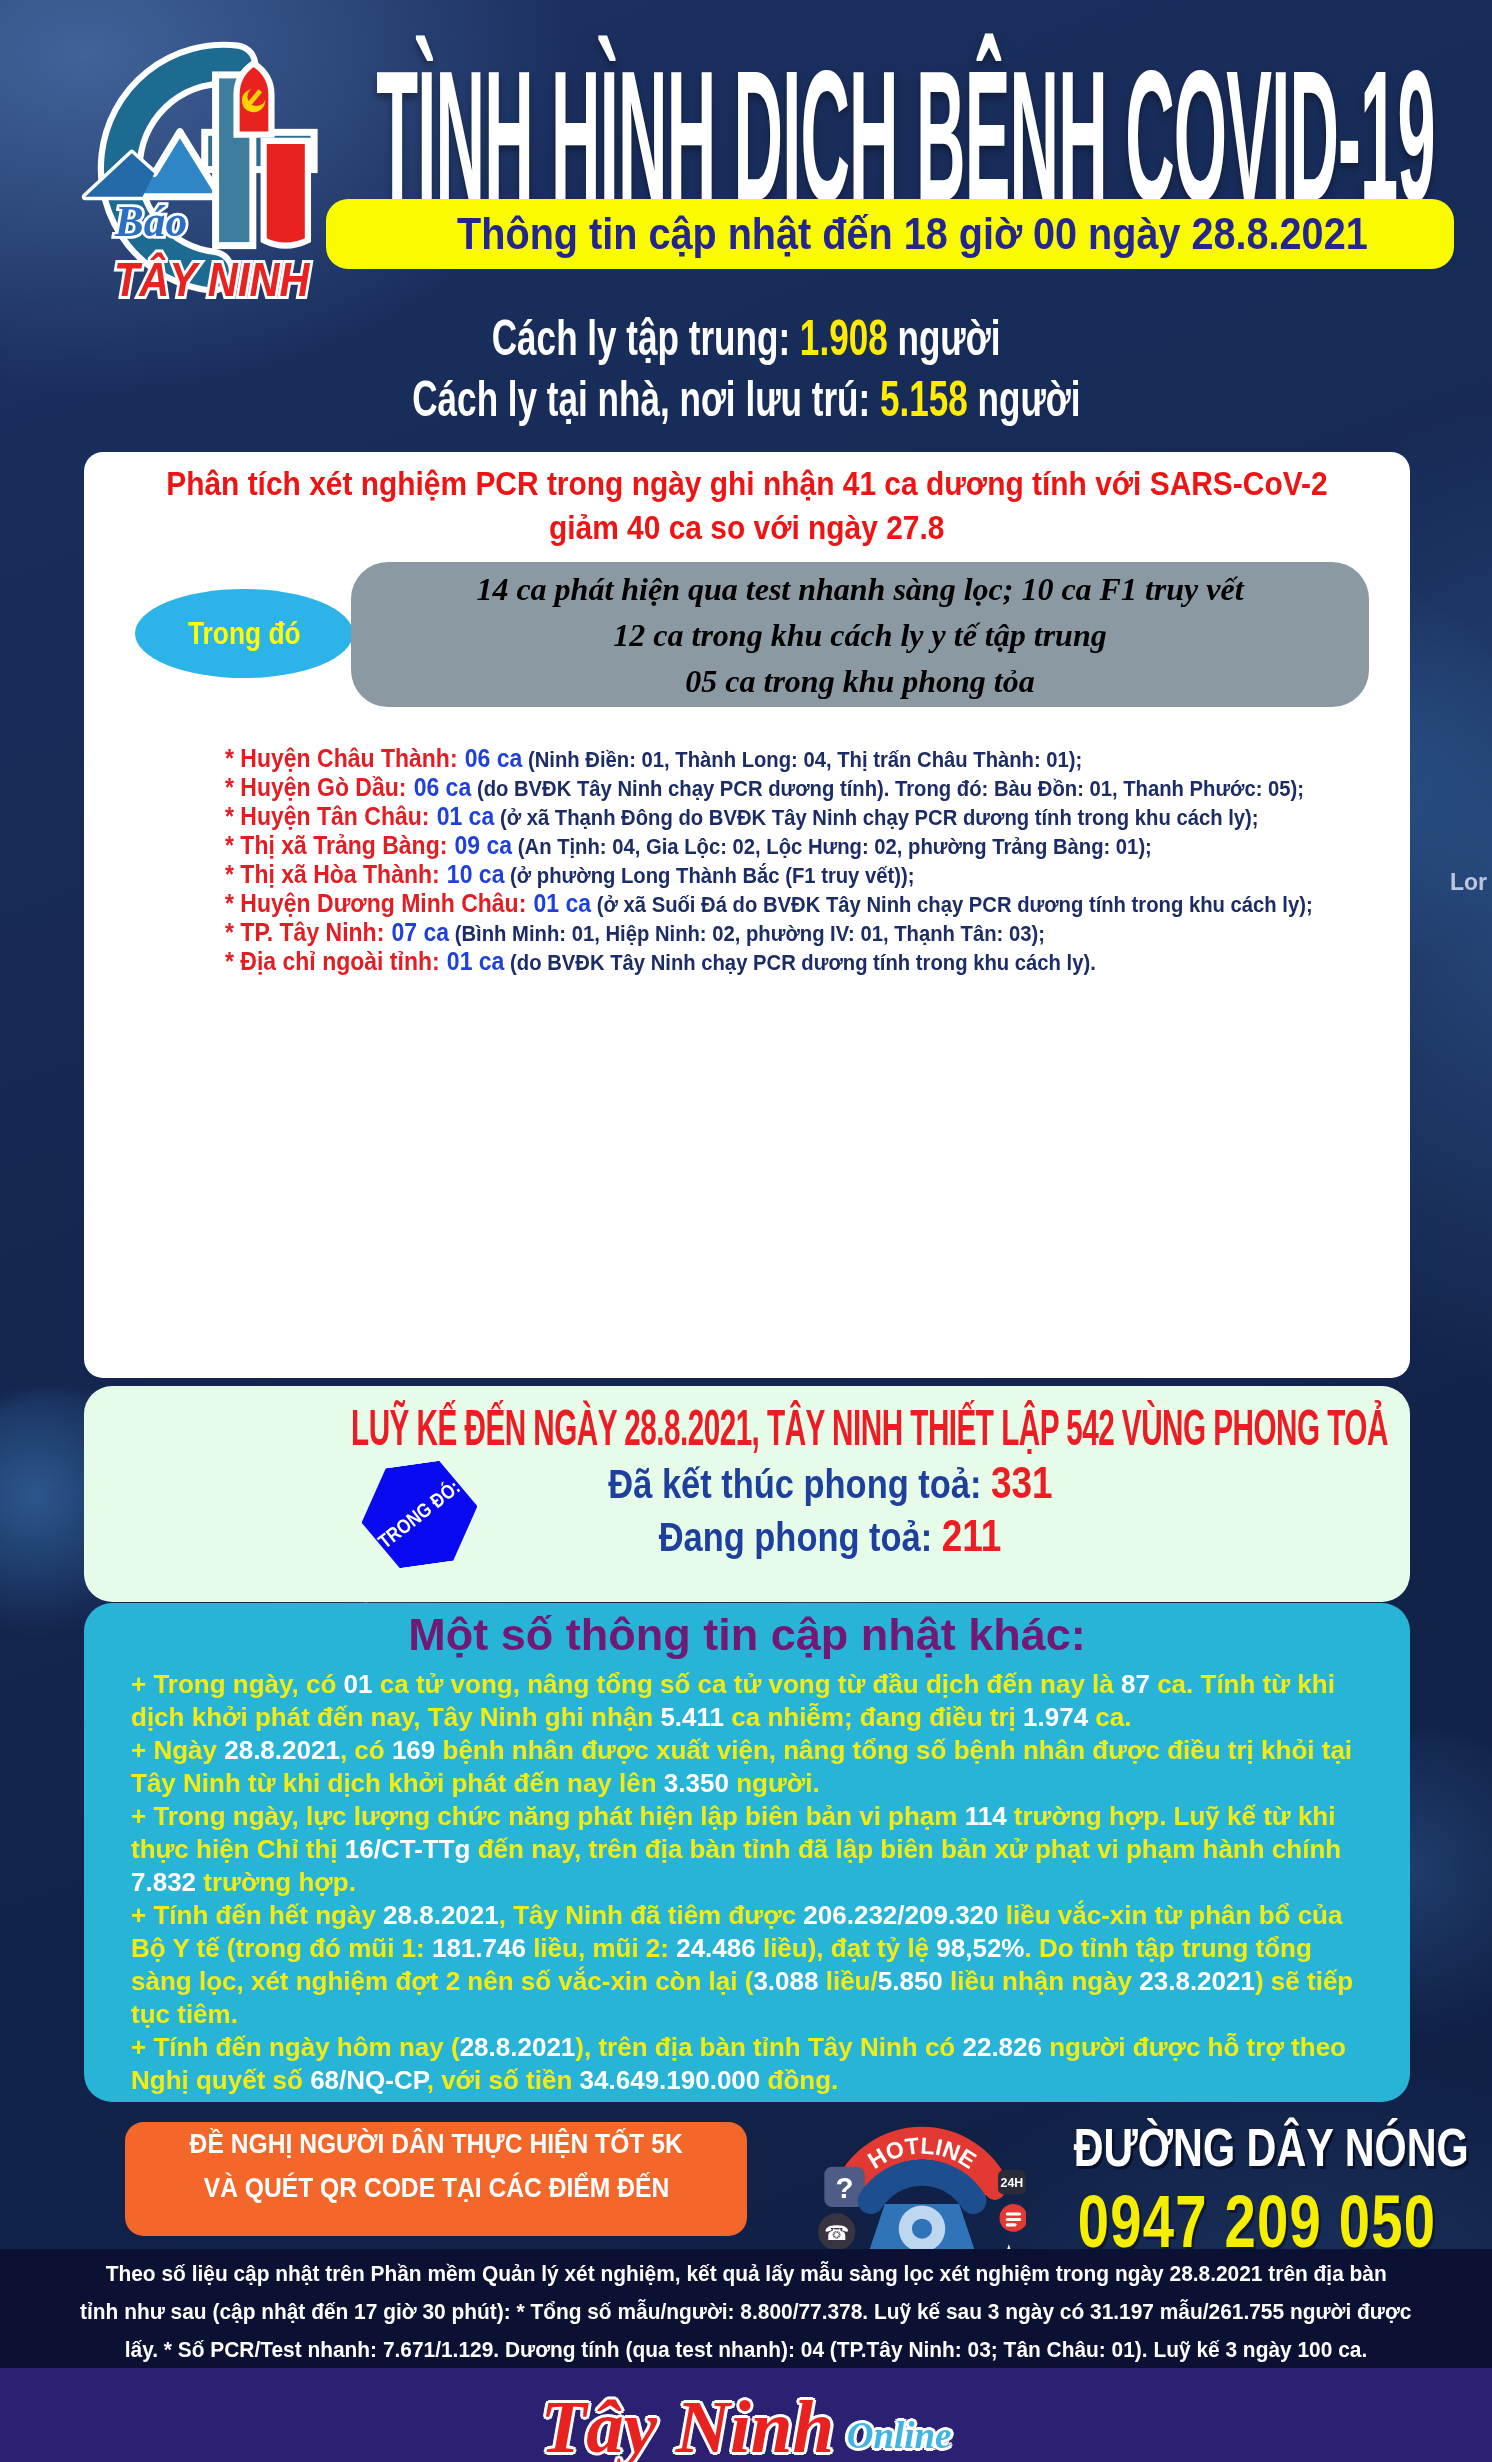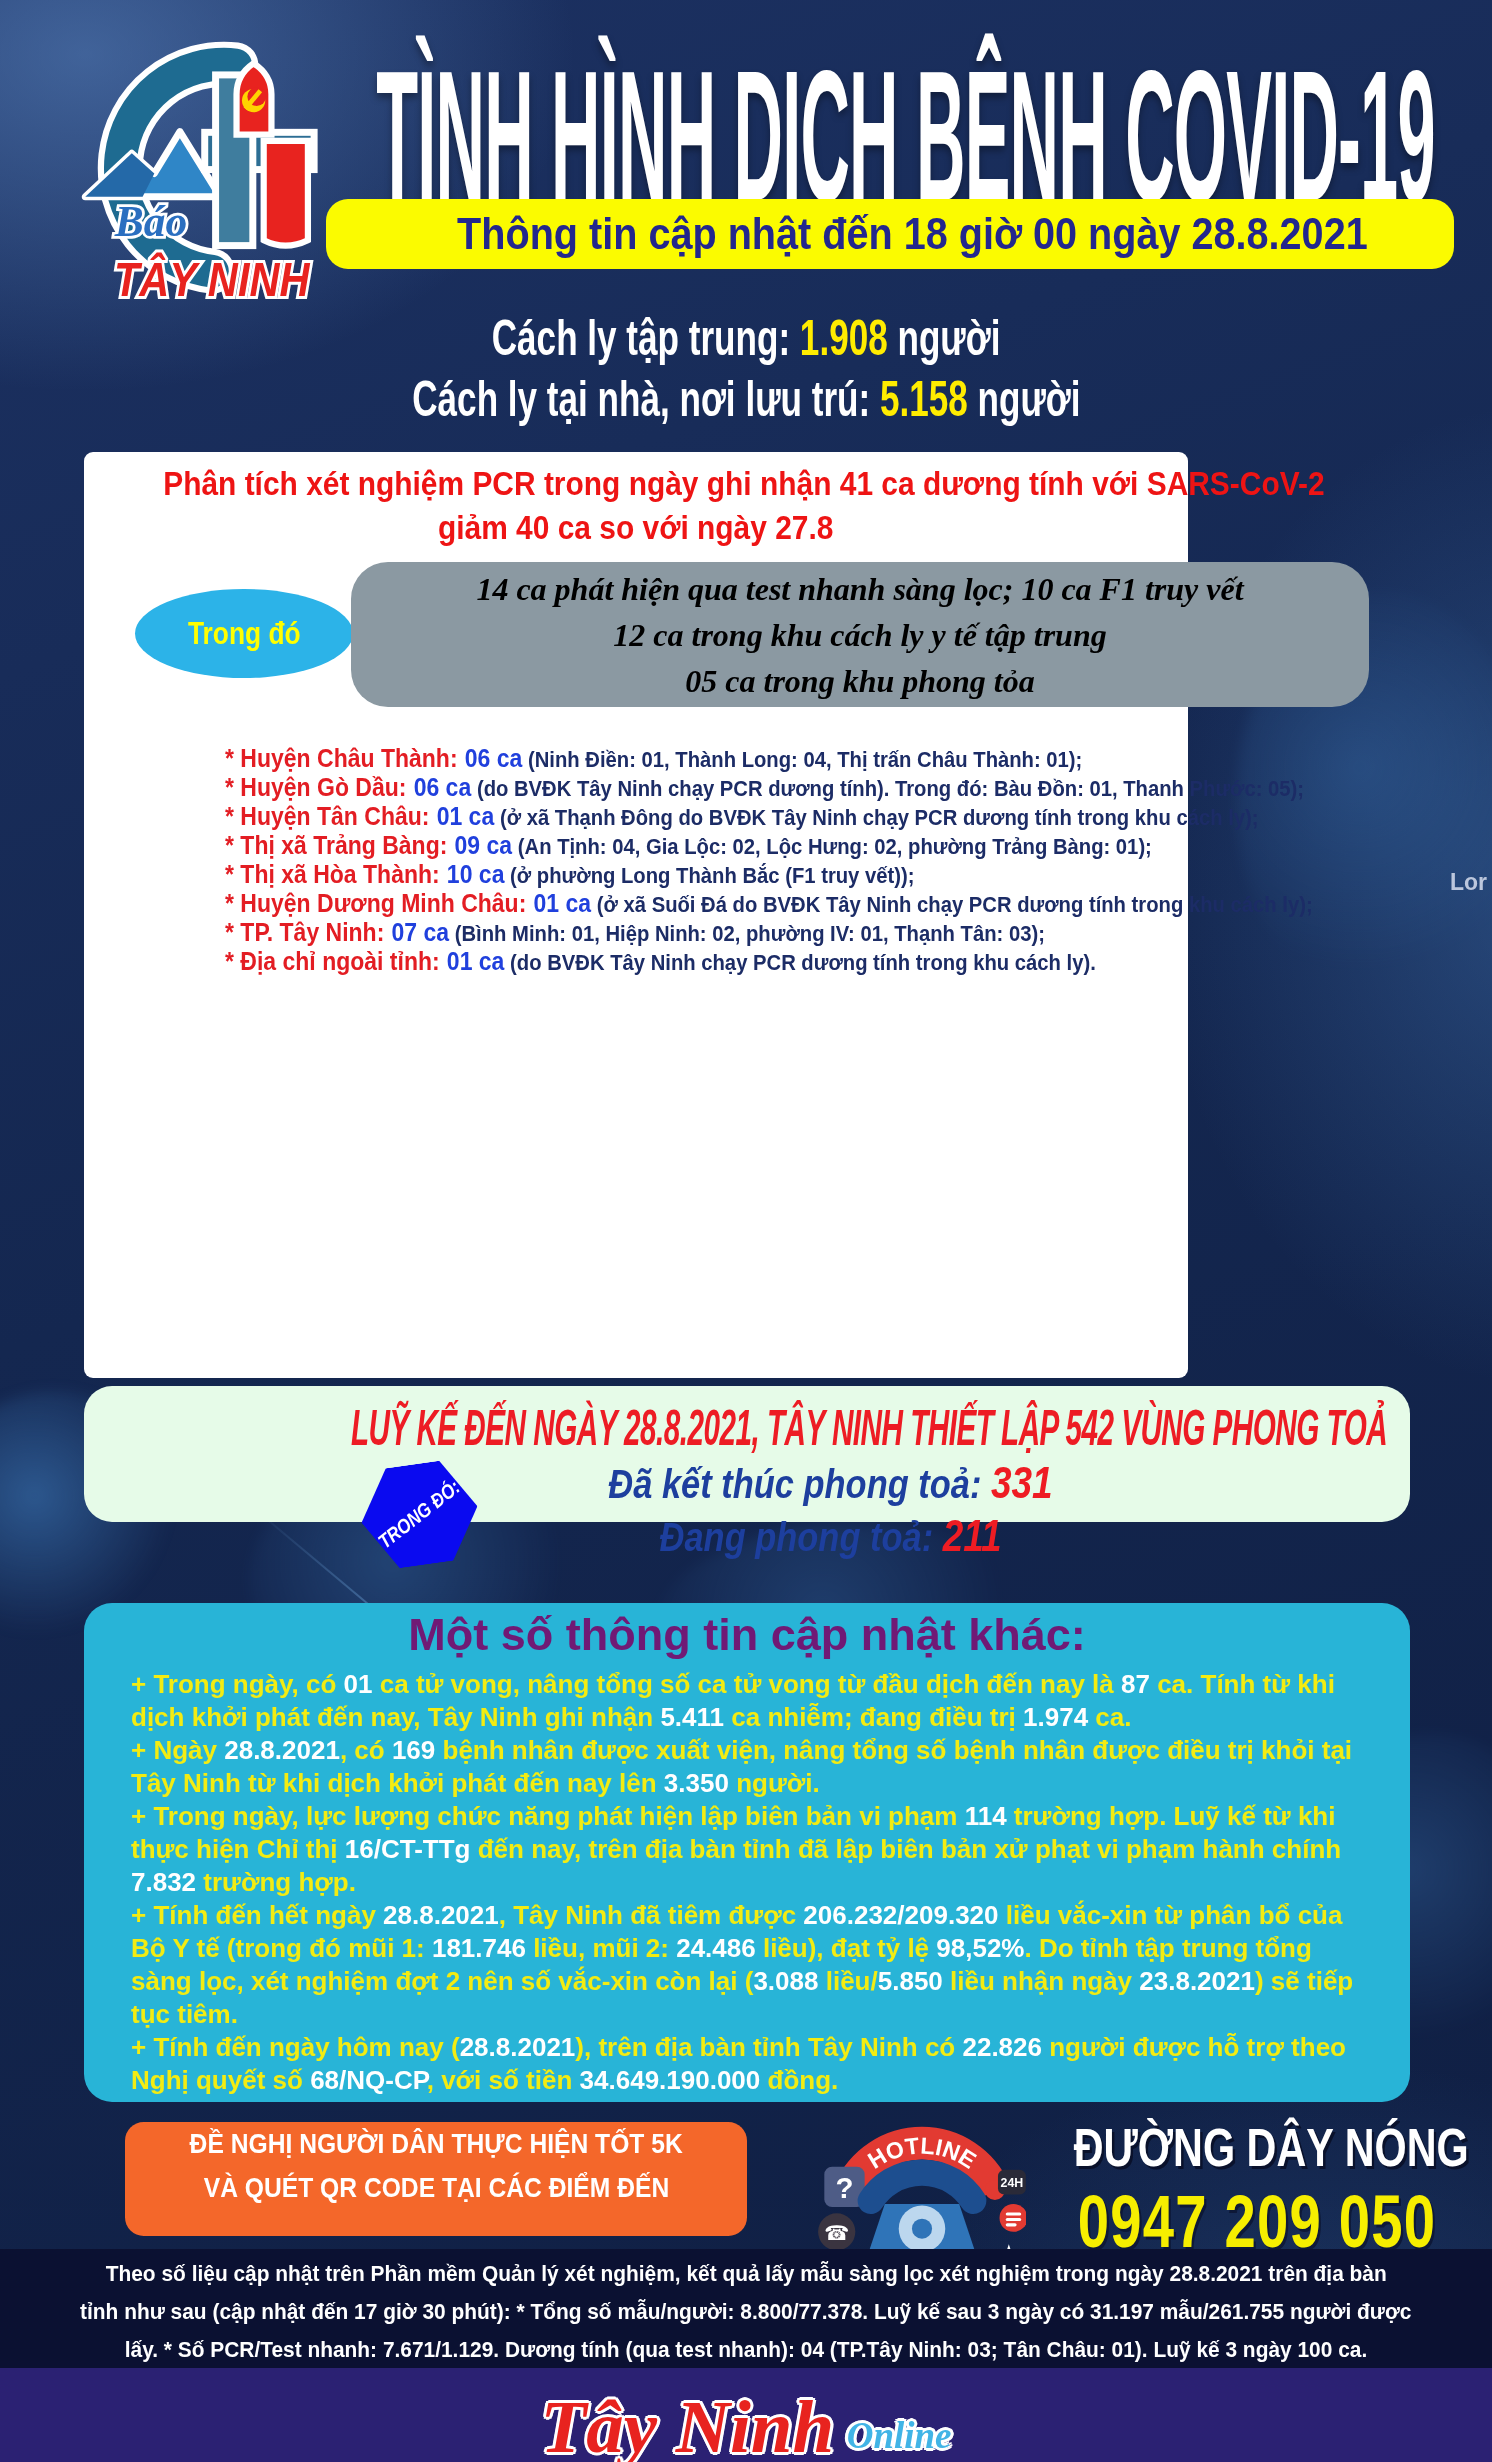--- a/index.html
+++ b/index.html
@@ -23,36 +23,36 @@
   
   .main-title{width:1158px;height:159px;left:326px;top:56px;overflow:visible;}
   .main-title .cond{transform:scale(.5,1.36);font-size:137px;font-weight:700;color:#fff;letter-spacing:-1.6px;
         text-shadow:0 3.9px 9.3px rgba(0,0,0,.35);}
   .banner{left:326px;top:199px;width:1084px;height:70px;background:#fbfb00;border-radius:22px;padding-left:44px;}
   .banner .cond{transform:scaleX(.88);font-size:45px;font-weight:800;color:#23278d;}
   .qline{left:0;width:1492px;text-align:center;color:#fff;}
   .qline .cond{transform:scale(.78,1.12);font-size:45px;font-weight:700;}
   .qline .val{color:#ffec00;}
   
-  .white-box{left:84px;top:452px;width:1104px;height:926px;background:#fff;border-radius:9px;}
+  .white-box{left:84px;top:452px;width:1326px;height:926px;background:#fff;border-radius:19px;}
   .pcr-title{width:100%;text-align:center;color:#ee1414;}
   .pcr-title .cond{transform:scaleX(.88);font-size:34px;font-weight:800;}
   .badge-ellipse{left:51px;top:137px;width:218px;height:89px;background:#2cb3e8;border-radius:50%;}
   .badge-ellipse .cond{transform:scaleX(.85);font-size:31px;font-weight:800;color:#ffff00;}
   .gray-box{left:267px;top:110px;width:1018px;height:145px;background:#8b99a2;border-radius:37px;
         display:flex;flex-direction:column;justify-content:center;}
   .gray-box div{text-align:center;font-family:"Liberation Serif",serif;font-weight:700;color:#000000;
         font-size:32px;line-height:46px;font-style:italic;}
   .districts{left:141px;top:292px;width:1158px;height:592px;display:flex;flex-direction:column;justify-content:flex-start;}
   .d-line{white-space:nowrap;transform:scaleX(.92);transform-origin:left center;}
   .d-name{color:#e31d23;font-weight:700;font-size:25px;margin-right:7.8px;}
   .d-count{color:#2040dd;font-weight:700;font-size:25px;margin-right:6.2px;}
   .d-detail{color:#1c2c66;font-weight:600;font-size:22px;}
   
-  .green-box{left:84px;top:1386px;width:1326px;height:136px;background:#e6fbe8;border-radius:28px;font-style:italic;}
+  .green-box{left:84px;top:1386px;width:1326px;height:216px;background:#e6fbe8;border-radius:28px;}
   .g-title{top:15.5px;width:100%;text-align:center;color:#ed1c24;}
   .g-title .cond{transform:scale(.66,1.1);font-size:45px;font-weight:800;letter-spacing:-0.8px;}
   .hexagon{left:277px;top:78px;width:117px;height:101px;background:#0a0af0;transform:rotate(-8deg);
         clip-path:polygon(27% 0%,73% 0%,100% 50%,73% 100%,27% 100%,0% 50%);}
   .hexagon .cond{transform:rotate(-30deg) scaleX(.85);font-size:20px;font-weight:800;color:#fff;}
   .g-lines{left:358px;top:72px;width:777px;text-align:center;}
   .g-line{margin-bottom:3.1px;white-space:nowrap;}
   .g-line .lbl{display:inline-block;transform:scaleX(.84);transform-origin:center;color:#1d3f9e;font-size:41px;font-weight:800;}
   .g-line .val{color:#ee1c23;font-size:44px;font-weight:800;}
   

